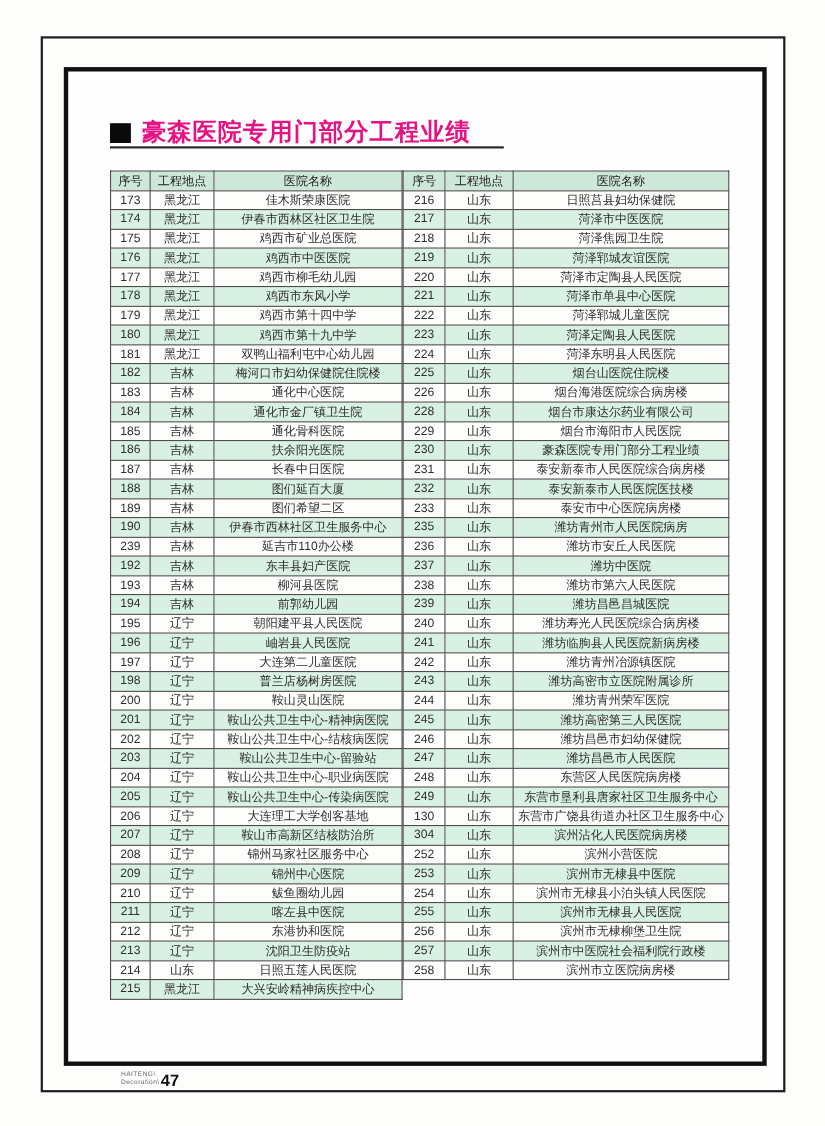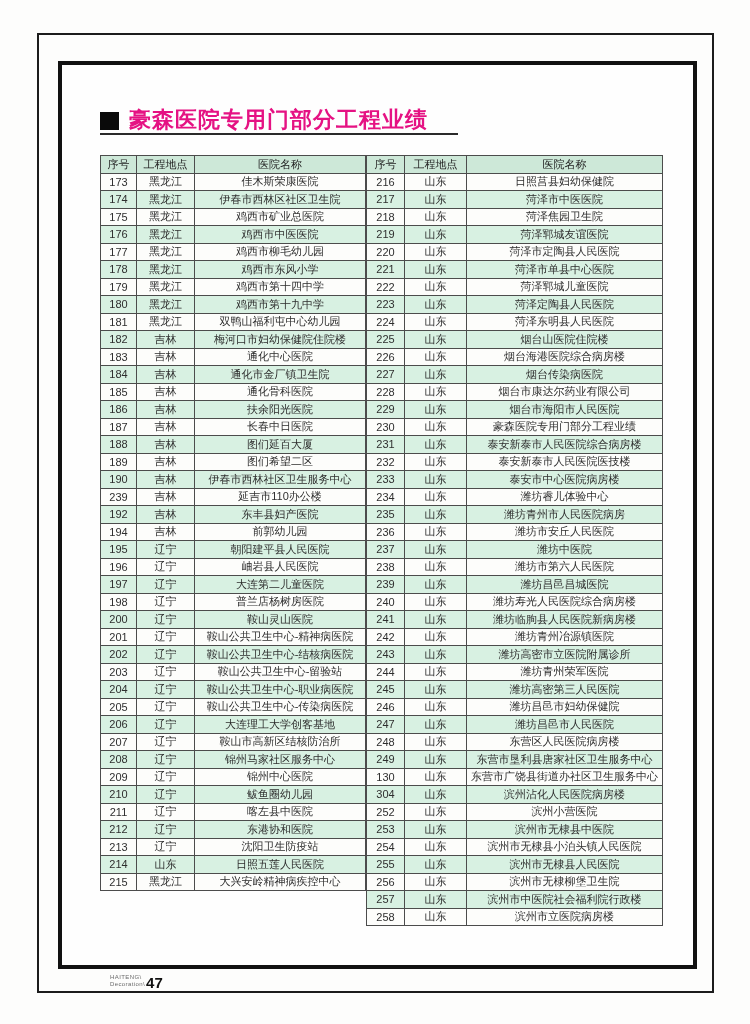--- a/index.html
+++ b/index.html
@@ -235,20 +235,25 @@
                 <td>239</td>
                 <td>吉林</td>
                 <td>延吉市110办公楼</td>
               </tr>
               <tr>
                 <td>192</td>
                 <td>吉林</td>
                 <td>东丰县妇产医院</td>
               </tr>
               <tr>
+                <td>193</td>
+                <td>吉林</td>
+                <td>柳河县医院</td>
+              </tr>
+              <tr>
                 <td>194</td>
                 <td>吉林</td>
                 <td>前郭幼儿园</td>
               </tr>
               <tr>
                 <td>195</td>
                 <td>辽宁</td>
                 <td>朝阳建平县人民医院</td>
               </tr>
               <tr>
@@ -412,25 +417,20 @@
                 <td>225</td>
                 <td>山东</td>
                 <td>烟台山医院住院楼</td>
               </tr>
               <tr>
                 <td>226</td>
                 <td>山东</td>
                 <td>烟台海港医院综合病房楼</td>
               </tr>
               <tr>
-                <td>227</td>
-                <td>山东</td>
-                <td>烟台传染病医院</td>
-              </tr>
-              <tr>
                 <td>228</td>
                 <td>山东</td>
                 <td>烟台市康达尔药业有限公司</td>
               </tr>
               <tr>
                 <td>229</td>
                 <td>山东</td>
                 <td>烟台市海阳市人民医院</td>
               </tr>
               <tr>
@@ -445,25 +445,20 @@
               </tr>
               <tr>
                 <td>232</td>
                 <td>山东</td>
                 <td>泰安新泰市人民医院医技楼</td>
               </tr>
               <tr>
                 <td>233</td>
                 <td>山东</td>
                 <td>泰安市中心医院病房楼</td>
-              </tr>
-              <tr>
-                <td>234</td>
-                <td>山东</td>
-                <td>潍坊睿儿体验中心</td>
               </tr>
               <tr>
                 <td>235</td>
                 <td>山东</td>
                 <td>潍坊青州市人民医院病房</td>
               </tr>
               <tr>
                 <td>236</td>
                 <td>山东</td>
                 <td>潍坊市安丘人民医院</td>

